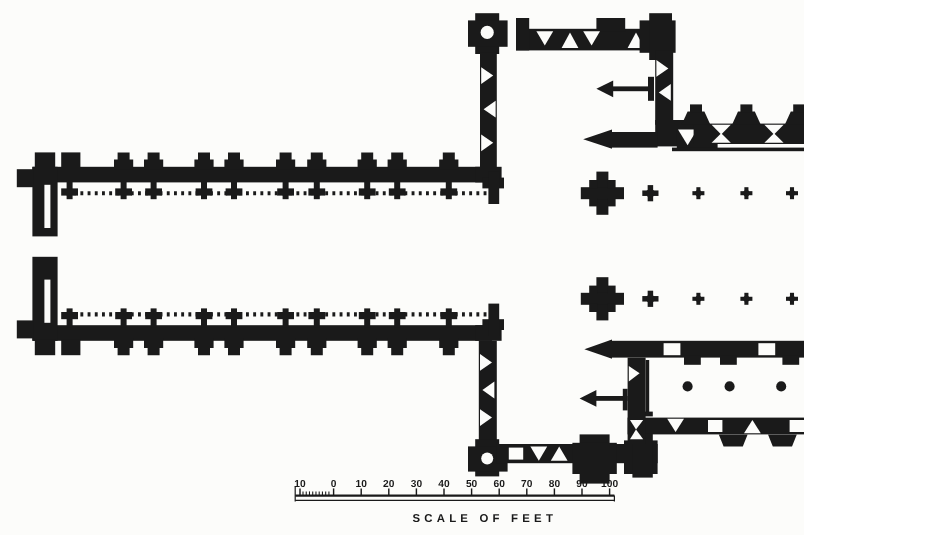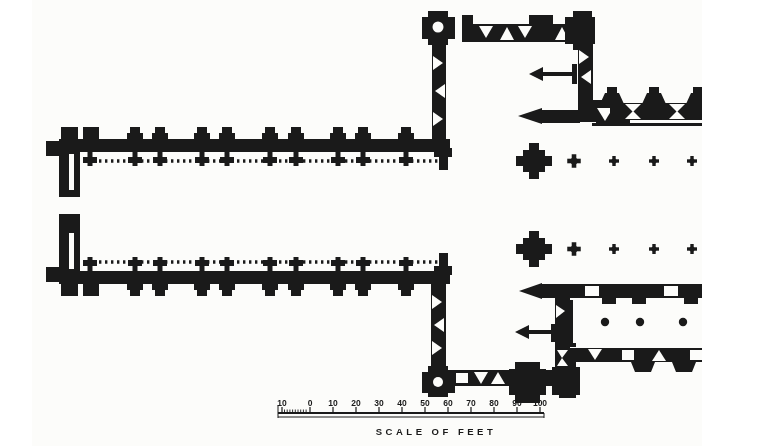--- a/index.html
+++ b/index.html
@@ -1,16 +1,16 @@
 <!DOCTYPE html>
 <html style="--ink: #1a1a1a; --paper: #fcfcfa;"><head>
 <meta charset="utf-8">
 <style>
   html,body{margin:0;padding:0;background:#ffffff;}
-  .page{position:relative;width:670px;height:446px;background:var(--paper,#fcfcfa);overflow:hidden;margin-left:32px;}
+  .page{position:relative;width:670px;height:446px;background:var(--paper,#fcfcfa);overflow:hidden;}
   svg{display:block;width:777px;height:446px;}
   .ink{fill:var(--ink,#1a1a1a);stroke:none;}
   .paper{fill:var(--paper,#fcfcfa);stroke:none;}
   .dotline{stroke:var(--ink,#1a1a1a);stroke-width:3.4;stroke-dasharray:2.4 3.6;fill:none;}
   .apse-arc{stroke:var(--ink,#1a1a1a);stroke-width:3.5;fill:none;}
   .annexe{stroke:var(--ink,#1a1a1a);stroke-width:5;fill:var(--paper,#fcfcfa);}
   .bar{stroke:var(--ink,#1a1a1a);stroke-width:2;fill:none;}
   .bar-thin{stroke:var(--ink,#1a1a1a);stroke-width:1;fill:none;}
   .tick{stroke:var(--ink,#1a1a1a);stroke-width:1.2;fill:none;}
   .tick-fine{stroke:var(--ink,#1a1a1a);stroke-width:0.9;fill:none;}

